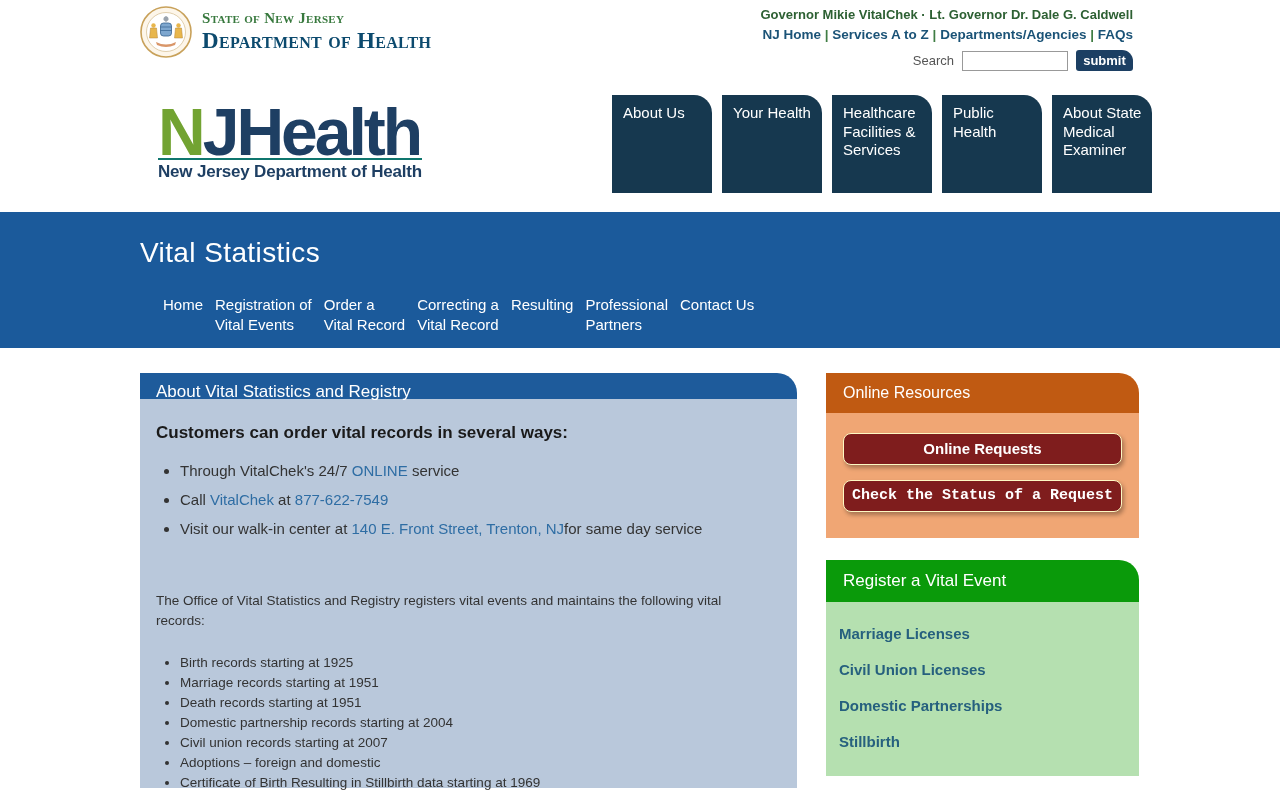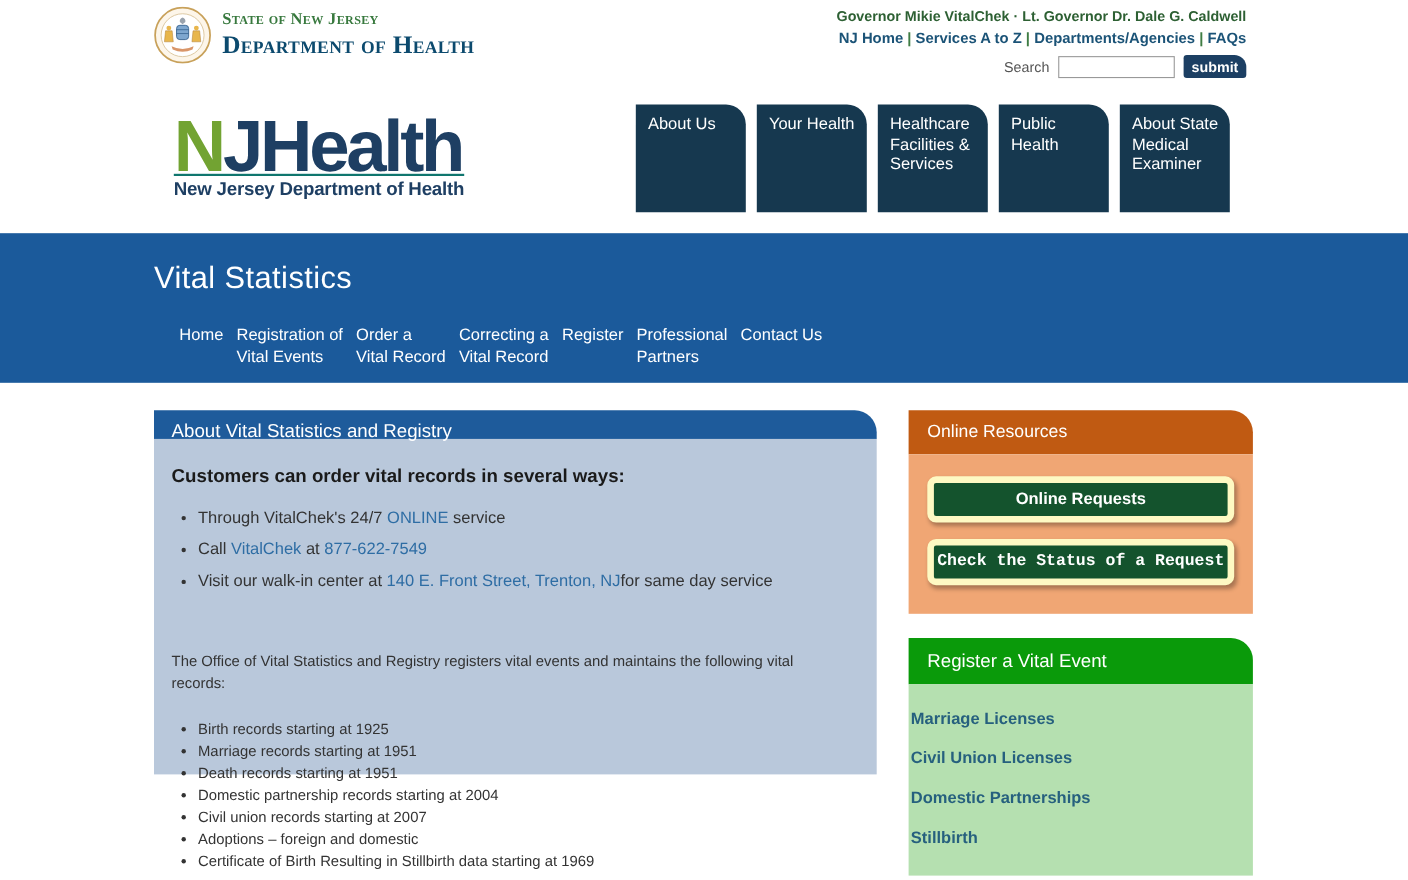--- a/index.html
+++ b/index.html
@@ -44,21 +44,21 @@
   .logo-big { font-size:66px; font-weight:700; letter-spacing:-3px; line-height:72px; white-space:nowrap; }
   .logo-n { color:#72a332; }
   .logo-j { color:#1e3f63; }
   .logo-health { color:#1e3f63; }
   .logo-tagline {
     color:#1e3f63; font-size:17px; font-weight:700; margin-top:-10px;
     border-top:2px solid #0f766e; padding-top:2px; width:fit-content; letter-spacing:-0.2px;
   }
 
   
-  .nav-tabs { position:absolute; right:162px; top:95px; display:flex; gap:10px; }
+  .nav-tabs { position:absolute; right:128px; top:95px; display:flex; gap:10px; }
   .nav-tab {
     width:100px; height:98px; background:#16384f; color:#fff;
     border-radius:0 18px 0 0; padding:9px 10px 0 11px;
     font-size:15px; line-height:18.5px; cursor:pointer;
   }
 
   
   .banner { position:absolute; left:0; top:212px; width:1280px; height:136px; background:#1b5a9b; }
   .banner-title { position:absolute; left:140px; top:25px; color:#fff; font-size:28px; font-weight:300; letter-spacing:.4px; }
   .banner-nav { position:absolute; left:163px; top:83px; display:flex; gap:12px; }
@@ -66,50 +66,50 @@
     color:#fff; text-decoration:none; font-size:15px; line-height:20px;
     white-space:pre-line; display:block;
   }
 
   
   .content-panel { position:absolute; left:140px; top:373px; width:657px; bottom:0; }
   .content-header {
     background:#1e5b9b; color:#fff; height:26px; line-height:38px;
     border-radius:0 20px 0 0; padding-left:16px; font-size:17px;
   }
-  .content-body { background:#b9c8db; height:305px; padding:18px 20px 0 16px; }
+  .content-body { background:#b9c8db; height:389px; padding:18px 20px 0 16px; }
   .intro-heading { color:#1a1a1a; font-size:17px; font-weight:700; margin-top:6px; }
   .methods-list { margin:20px 0 0 24px; }
   .methods-list li { font-size:15px; color:#333; margin-bottom:13px; line-height:16px; }
   .content-link { color:#2e6da4; text-decoration:none; }
   .records-intro { font-size:13.5px; color:#333; line-height:20px; margin-top:54px; max-width:600px; }
   .records-list { margin:22px 0 0 24px; }
   .records-list li { font-size:13.5px; color:#333; line-height:20px; }
 
   
   .sidebar { position:absolute; left:826px; top:373px; width:313px; }
   .side-box1-header {
     background:#c05a12; color:#fff; height:40px; line-height:40px;
     border-radius:0 20px 0 0; padding-left:17px; font-size:16px;
   }
   .side-box1-body { background:#f0a674; padding:20px 17px 24px; }
   .side-btn {
-    display:block; width:100%; background:#14532d; color:#fff; border:6px solid #fef9c3;
+    display:block; width:100%; background:#7f1d1d; color:#fff; border:1px solid #fef9c3;
     font-size:15px; font-weight:700; text-align:center; padding:6px 0 7px;
     border-radius:8px; margin-bottom:15px; cursor:pointer; text-decoration:none;
     box-shadow:2px 3px 4px rgba(0,0,0,.3);
     font-family:"Liberation Sans", sans-serif;
   }
   .side-btn:last-child { margin-bottom:2px;font-family:Liberation Mono, monospace; }
   .side-box2 { margin-top:22px; }
   .side-box2-header {
     background:#0a9a0a; color:#fff; height:42px; line-height:42px;
     border-radius:0 20px 0 0; padding-left:17px; font-size:17px;
   }
-  .side-box2-body { background:#b5e0b0; padding:22px 2px 24px; }
+  .side-box2-body { background:#b5e0b0; padding:22px 13px 24px; }
   .side-link { display:block; color:#26607e; font-size:15px; font-weight:700; text-decoration:none; line-height:20px; margin-bottom:16px; }
   .side-link:last-child { margin-bottom:0; }
 </style>
 </head>
 <body>
 
 <div class="page">
 
   <div class="seal-block">
     <svg class="seal-svg" viewBox="0 0 52 52">
@@ -157,21 +157,21 @@
   <div class="banner">
     <div class="banner-title">Vital Statistics</div>
     <div class="banner-nav">
         <a href="#">Home</a>
         <a href="#">Registration of
 Vital Events</a>
         <a href="#">Order a
 Vital Record</a>
         <a href="#">Correcting a
 Vital Record</a>
-        <a href="#">Register</a>
+        <a href="#">Resulting</a>
         <a href="#">Professional
 Partners</a>
         <a href="#">Contact Us</a>
       </div>
   </div>
 
   <div class="content-panel">
     <div class="content-header">About Vital Statistics and Registry</div>
     <div class="content-body">
       <div class="intro-heading">Customers can order vital records in several ways:</div>

